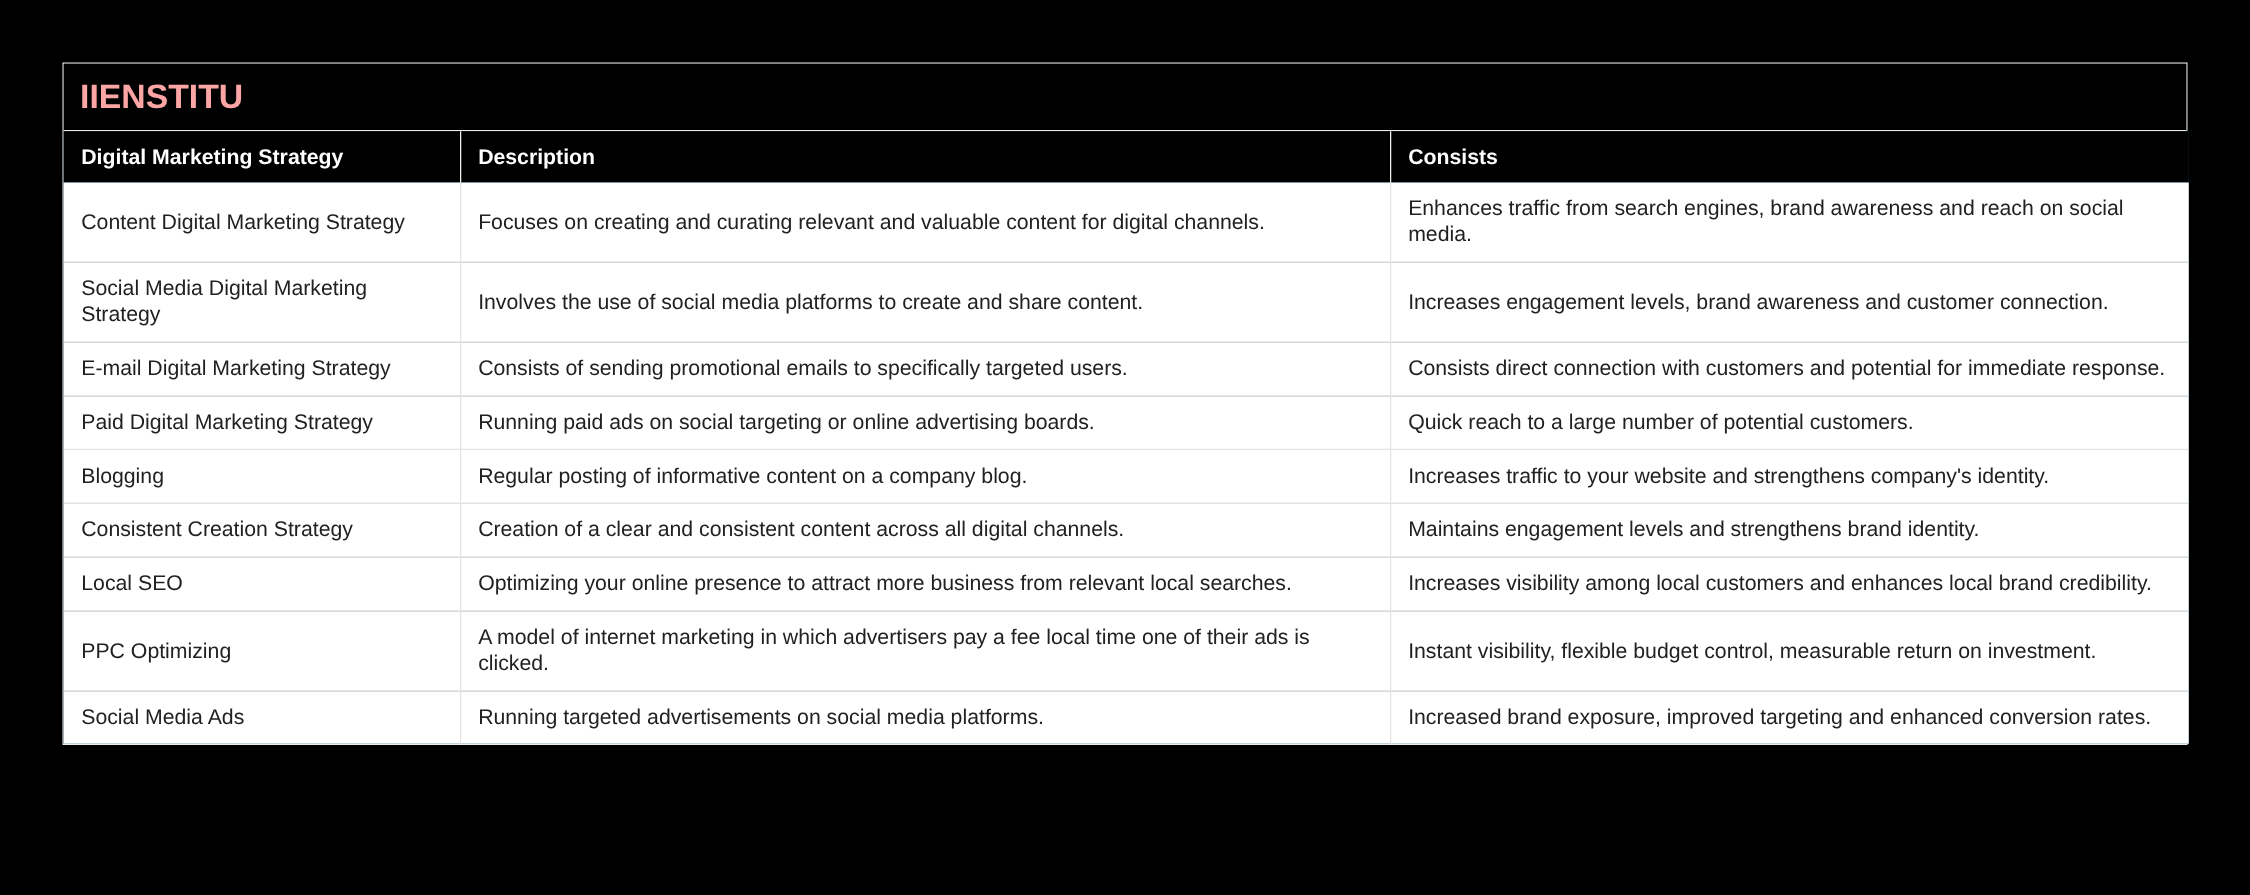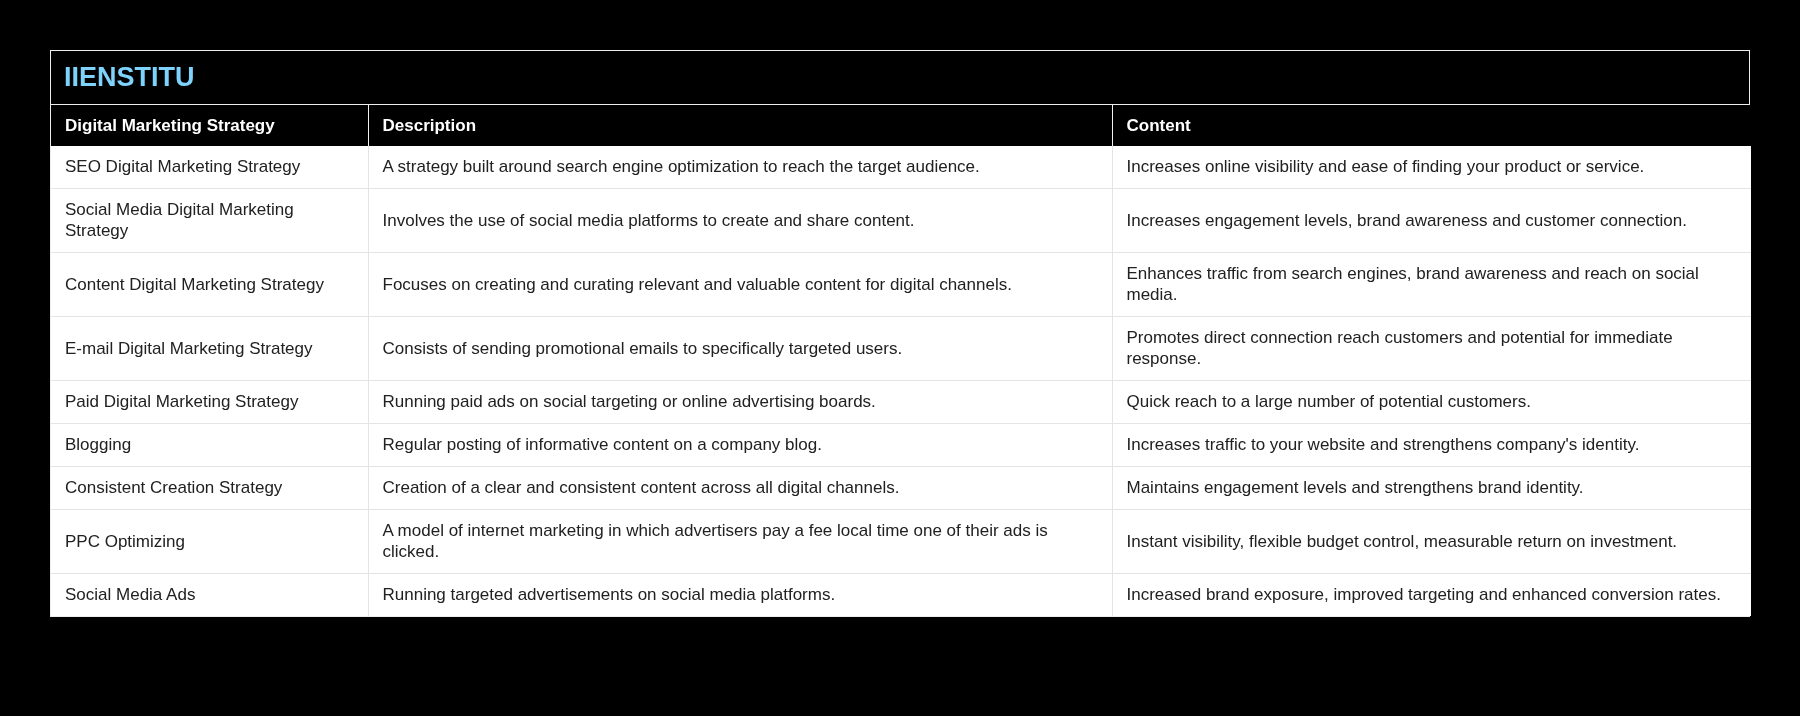--- a/index.html
+++ b/index.html
@@ -10,21 +10,21 @@
     font-family: "Liberation Sans", "DejaVu Sans", sans-serif;
   }
   .panel {
     position: absolute;
     left: 50px; top: 50px;
     width: 1700px;
     background: #000000;
     border: 1px solid #ededed;
   }
   .panel-title {
-    color: #7dd3fc;
+    color: #fca5a5;
     background: #000000;
     font-size: 27px;
     font-weight: 700;
     line-height: 32px;
     padding: 10px 13px 11px 13px;
     border-bottom: 1px solid #ededed;
   }
   table.strategy-table {
     width: 100%;
     border-collapse: collapse;
@@ -65,60 +65,60 @@
   <table class="strategy-table">
     <colgroup>
       <col style="width:317px">
       <col style="width:744px">
       <col style="width:639px">
     </colgroup>
     <thead>
       <tr>
         <th>Digital Marketing Strategy</th>
         <th>Description</th>
-        <th>Content</th>
+        <th>Consists</th>
       </tr>
     </thead>
     <tbody>
       <tr>
-        <td>SEO Digital Marketing Strategy</td>
-        <td>A strategy built around search engine optimization to reach the target audience.</td>
-        <td>Increases online visibility and ease of finding your product or service.</td>
+        <td>Content Digital Marketing Strategy</td>
+        <td>Focuses on creating and curating relevant and valuable content for digital channels.</td>
+        <td>Enhances traffic from search engines, brand awareness and reach on social media.</td>
       </tr>
       <tr>
         <td>Social Media Digital Marketing Strategy</td>
         <td>Involves the use of social media platforms to create and share content.</td>
         <td>Increases engagement levels, brand awareness and customer connection.</td>
       </tr>
       <tr>
-        <td>Content Digital Marketing Strategy</td>
-        <td>Focuses on creating and curating relevant and valuable content for digital channels.</td>
-        <td>Enhances traffic from search engines, brand awareness and reach on social media.</td>
-      </tr>
-      <tr>
         <td>E-mail Digital Marketing Strategy</td>
         <td>Consists of sending promotional emails to specifically targeted users.</td>
-        <td>Promotes direct connection reach customers and potential for immediate response.</td>
+        <td>Consists direct connection with customers and potential for immediate response.</td>
       </tr>
       <tr>
         <td>Paid Digital Marketing Strategy</td>
         <td>Running paid ads on social targeting or online advertising boards.</td>
         <td>Quick reach to a large number of potential customers.</td>
       </tr>
       <tr>
         <td>Blogging</td>
         <td>Regular posting of informative content on a company blog.</td>
         <td>Increases traffic to your website and strengthens company's identity.</td>
       </tr>
       <tr>
         <td>Consistent Creation Strategy</td>
         <td>Creation of a clear and consistent content across all digital channels.</td>
         <td>Maintains engagement levels and strengthens brand identity.</td>
       </tr>
       <tr>
+        <td>Local SEO</td>
+        <td>Optimizing your online presence to attract more business from relevant local searches.</td>
+        <td>Increases visibility among local customers and enhances local brand credibility.</td>
+      </tr>
+      <tr>
         <td>PPC Optimizing</td>
         <td>A model of internet marketing in which advertisers pay a fee local time one of their ads is clicked.</td>
         <td>Instant visibility, flexible budget control, measurable return on investment.</td>
       </tr>
       <tr>
         <td>Social Media Ads</td>
         <td>Running targeted advertisements on social media platforms.</td>
         <td>Increased brand exposure, improved targeting and enhanced conversion rates.</td>
       </tr>
     </tbody>

